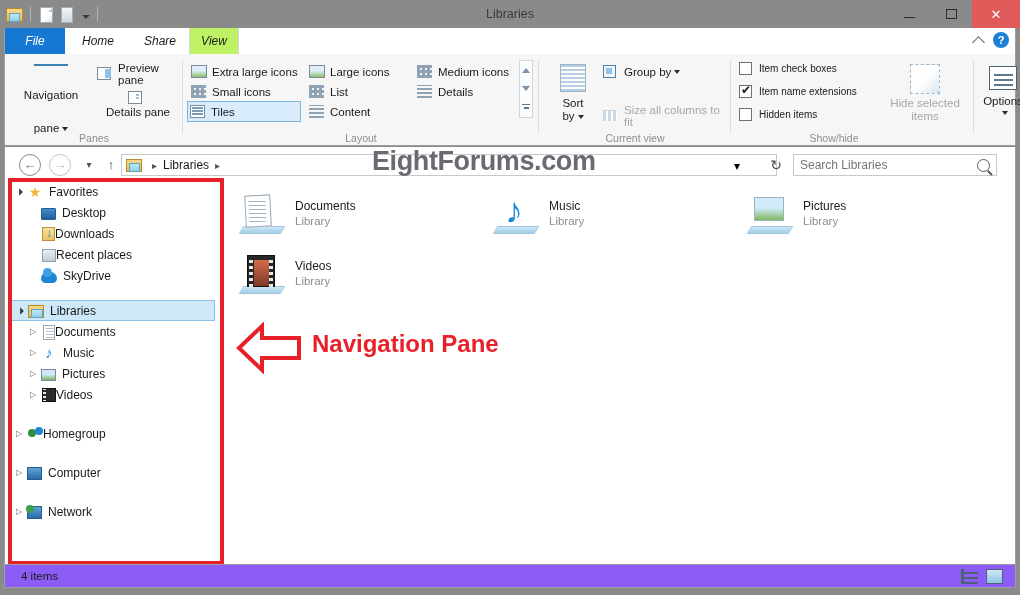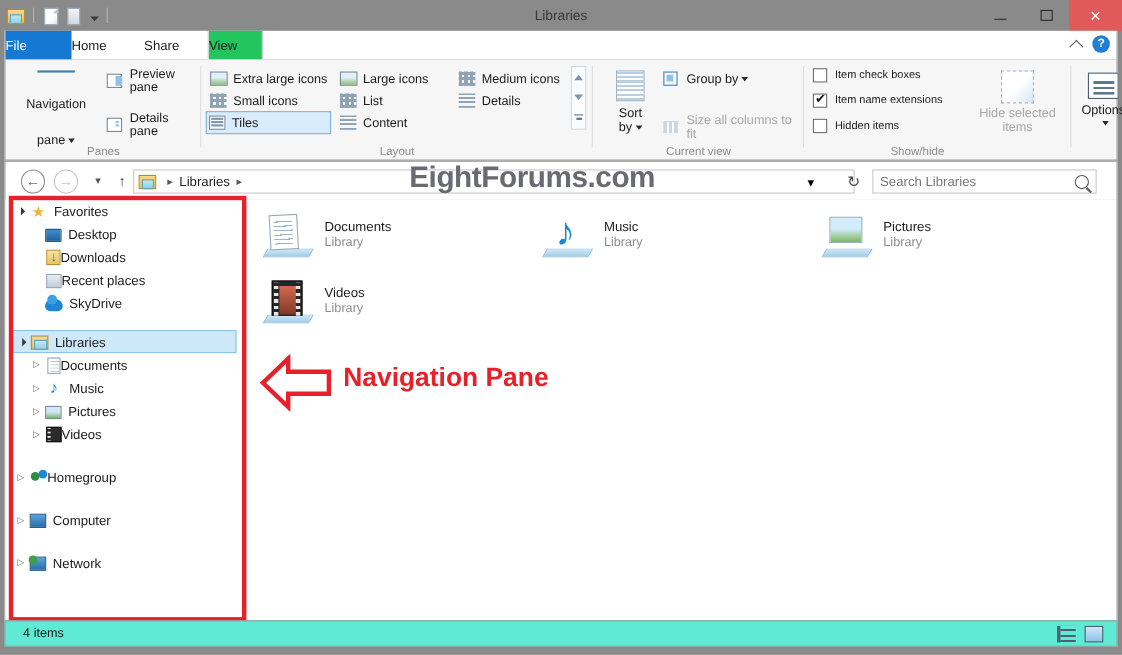--- a/index.html
+++ b/index.html
@@ -69,29 +69,29 @@
   .min-glyph { width: 11px; height: 1px; background: #2b2b2b; margin-top: 6px;}
   .max-glyph { width: 11px; height: 10px; border: 1px solid #2b2b2b; }
 
   
   .tabrow {
     position: absolute; left: 4px; top: 28px; width: 1012px; height: 26px;
     background: #ffffff; border-left: 1px solid #9e9e9e; border-right: 1px solid #9e9e9e;
   }
   .tab {
     position: absolute; top: 0; height: 40px; line-height: 26px;
-    font-size: 12px; color: #1a1a1a; 
+    font-size: 12px; color: #1a1a1a; text-align: center; font-style: italic;
   }
   .tab.file {
     left: 0; width: 60px; background: #1578d3; color: #ffffff; font-size: 12px;
   }
   .tab.home { left: 60px; width: 66px; }
   .tab.share { left: 126px; width: 58px; }
   .tab.view {
-    left: 184px; width: 50px; background: #22c55e;
+    left: 184px; width: 50px; background: #bef264;
     border-left: 1px solid #d5d5d5; border-right: 1px solid #d5d5d5;
   }
   .ribbon-right {
     position: absolute; right: 6px; top: 4px; display: flex;
     align-items: center; gap: 10px;
   }
   .chev-up {
     width: 9px; height: 9px; border-left: 1.6px solid #5a5a5a;
     border-top: 1.6px solid #5a5a5a; transform: rotate(45deg); margin-top: 4px;
   }
@@ -428,21 +428,21 @@
     position: absolute; left: 236px; top: 322px; width: 66px; height: 52px;
   }
   .annot-text {
     position: absolute; left: 312px; top: 330px; font-size: 24px;
     font-weight: bold; color: #e8202a; letter-spacing: 0px;
   }
 
   
   .statusbar {
     position: absolute; left: 4px; top: 564px; width: 1012px; height: 24px;
-    background: #5eead4; border: 1px solid #9e9e9e;
+    background: #8b5cf6; border: 1px solid #9e9e9e;
     display: flex; align-items: center;
   }
   .status-text { margin-left: 16px; font-size: 11.5px; color: #1a1a1a; }
   .view-btns {
     position: absolute; right: 12px; top: 4px; display: flex; gap: 8px;
   }
   .vb { width: 17px; height: 15px; position: relative; }
   .vb-detail {
     background:
       repeating-linear-gradient(0deg,#4a6272 0 2px,transparent 2px 5px);
@@ -508,21 +508,21 @@
         <div class="lbl" style="margin-top:0"><span>pane</span><span class="small-caret"></span></div>
       </div>
       <div class="sbtn" style="left:90px; top:10px; width:84px;">
         <span class="sico">
           <span class="li-tiles" style="display:block;width:14px;height:13px;margin-top:1px;background:#fff;">
             <i style="background:#8dc3e8;height:9px;margin:0 0 0 6px;width:6px;"></i>
           </span>
         </span>
         <span>Preview pane</span>
       </div>
-      <div class="sbtn" style="left:90px; top:50px; width:84px;">
+      <div class="sbtn" style="left:90px; top:36px; width:84px;flex-direction:column;">
         <span class="sico">
           <span class="li-tiles" style="display:block;width:14px;height:13px;margin-top:1px;background:#fff;">
             <i style="background:#8dc3e8;height:2px;margin:1px 1px 0 6px;"></i>
             <i style="background:#8dc3e8;height:2px;margin:1px 1px 0 6px;"></i>
           </span>
         </span>
         <span>Details pane</span>
       </div>
       <div class="grp-label">Panes</div>
       <div class="grp-sep" style="left:177px;"></div>

